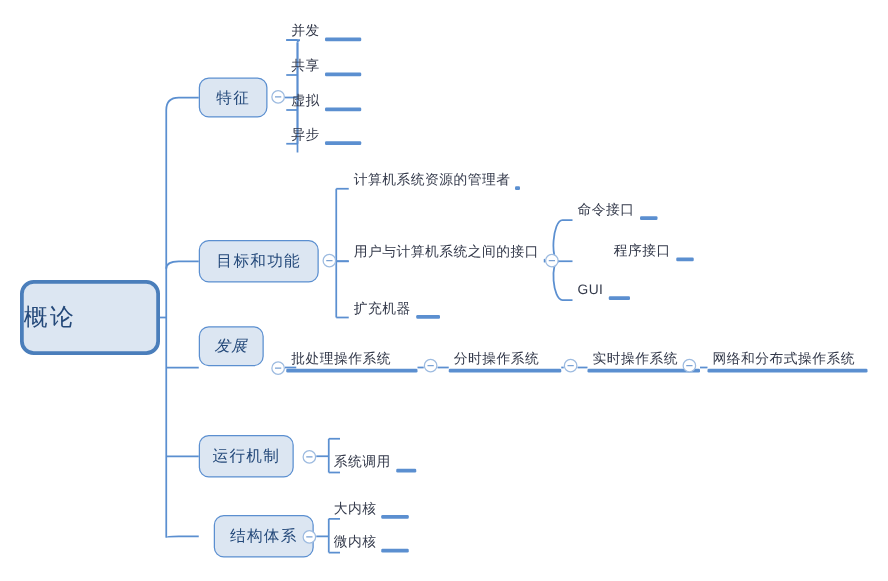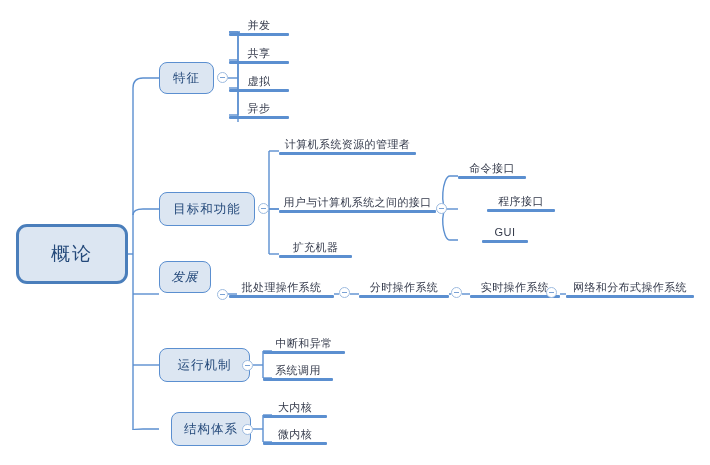--- a/index.html
+++ b/index.html
@@ -29,21 +29,20 @@
 
   
   .root-node {
     position: absolute;
     box-sizing: border-box;
     background: #dce6f2;
     border: 3px solid #4a7ebb;
     border-radius: 11px;
     display: flex;
     align-items: center;
-    justify-content: center;
     color: #24497a;
     font-size: 19px;
     letter-spacing: 2px;
   }
 
   
   .l1-node {
     position: absolute;
     box-sizing: border-box;
     background: #dce6f2;
@@ -54,22 +53,22 @@
     justify-content: center;
     color: #24497a;
     font-size: 12.5px;
     letter-spacing: 1px;
   }
 
   
   .leaf {
     position: absolute;
     display: flex;
-    flex-direction: column;
-    align-items: center;
+    flex-direction: row;
+    align-items: flex-end;
   }
   .leaf-text {
     color: #33394a;
     font-size: 11px;
     line-height: 13px;
     white-space: nowrap;
     padding: 0 4px 1px 4px;
     letter-spacing: 0.4px;
   }
   .leaf-bar {
@@ -77,21 +76,21 @@
     background: #5b8fd0;
     border-radius: 1px;
     width: 100%;
   }
 
   
   .chain-item {
     position: absolute;
     display: flex;
     flex-direction: column;
-    align-items: center;
+    align-items: flex-start;
   }
   .chain-text {
     color: #33394a;
     font-size: 11px;
     line-height: 13px;
     white-space: nowrap;
     padding: 0 4px 1px 4px;
     letter-spacing: 0.4px;
   }
   .chain-bar {
@@ -222,21 +221,21 @@
   <div class="toggle" style="left:436px; top:203px;"></div>
 
   <div class="leaf" style="left:458px; top:162px; width:68px;">
     <span class="leaf-text">命令接口</span>
     <span class="leaf-bar"></span>
   </div>
   <div class="leaf" style="left:458px; top:195px; width:68px;margin-left:29px;">
     <span class="leaf-text">程序接口</span>
     <span class="leaf-bar"></span>
   </div>
-  <div class="leaf" style="left:458px; top:226px; width:46px;margin-left:24px;">
+  <div class="leaf" style="left:458px; top:226px; width:46px;">
     <span class="leaf-text">GUI</span>
     <span class="leaf-bar"></span>
   </div>
 
   <div class="leaf" style="left:279px; top:241px; width:73px;">
     <span class="leaf-text">扩充机器</span>
     <span class="leaf-bar"></span>
   </div>
 
   <div class="l1-node" style="left:159px; top:261px; width:52px; height:32px;font-style:italic;">
@@ -260,29 +259,25 @@
     <span class="chain-text">实时操作系统</span>
     <span class="chain-bar"></span>
   </div>
   <div class="toggle" style="left:546px; top:287px;"></div>
 
   <div class="chain-item" style="left:566px; top:281px; width:128px;">
     <span class="chain-text">网络和分布式操作系统</span>
     <span class="chain-bar"></span>
   </div>
 
-  <div class="l1-node" style="left:159px; top:348px; width:91px; height:34px;">
+  <div class="l1-node" style="left:159px; top:348px; width:76px; height:34px;">
     <span>运行机制</span>
   </div>
   <div class="toggle" style="left:242px; top:360px;"></div>
 
-  <div class="leaf" style="left:263px; top:337px; width:82px;">
-    <span class="leaf-text">中断和异常</span>
-    <span class="leaf-bar"></span>
-  </div>
   <div class="leaf" style="left:263px; top:364px; width:70px;">
     <span class="leaf-text">系统调用</span>
     <span class="leaf-bar"></span>
   </div>
 
   <div class="l1-node" style="left:159px; top:412px; width:80px; height:34px;margin-left:12px;">
     <span>结构体系</span>
   </div>
   <div class="toggle" style="left:242px; top:424px;"></div>
 

